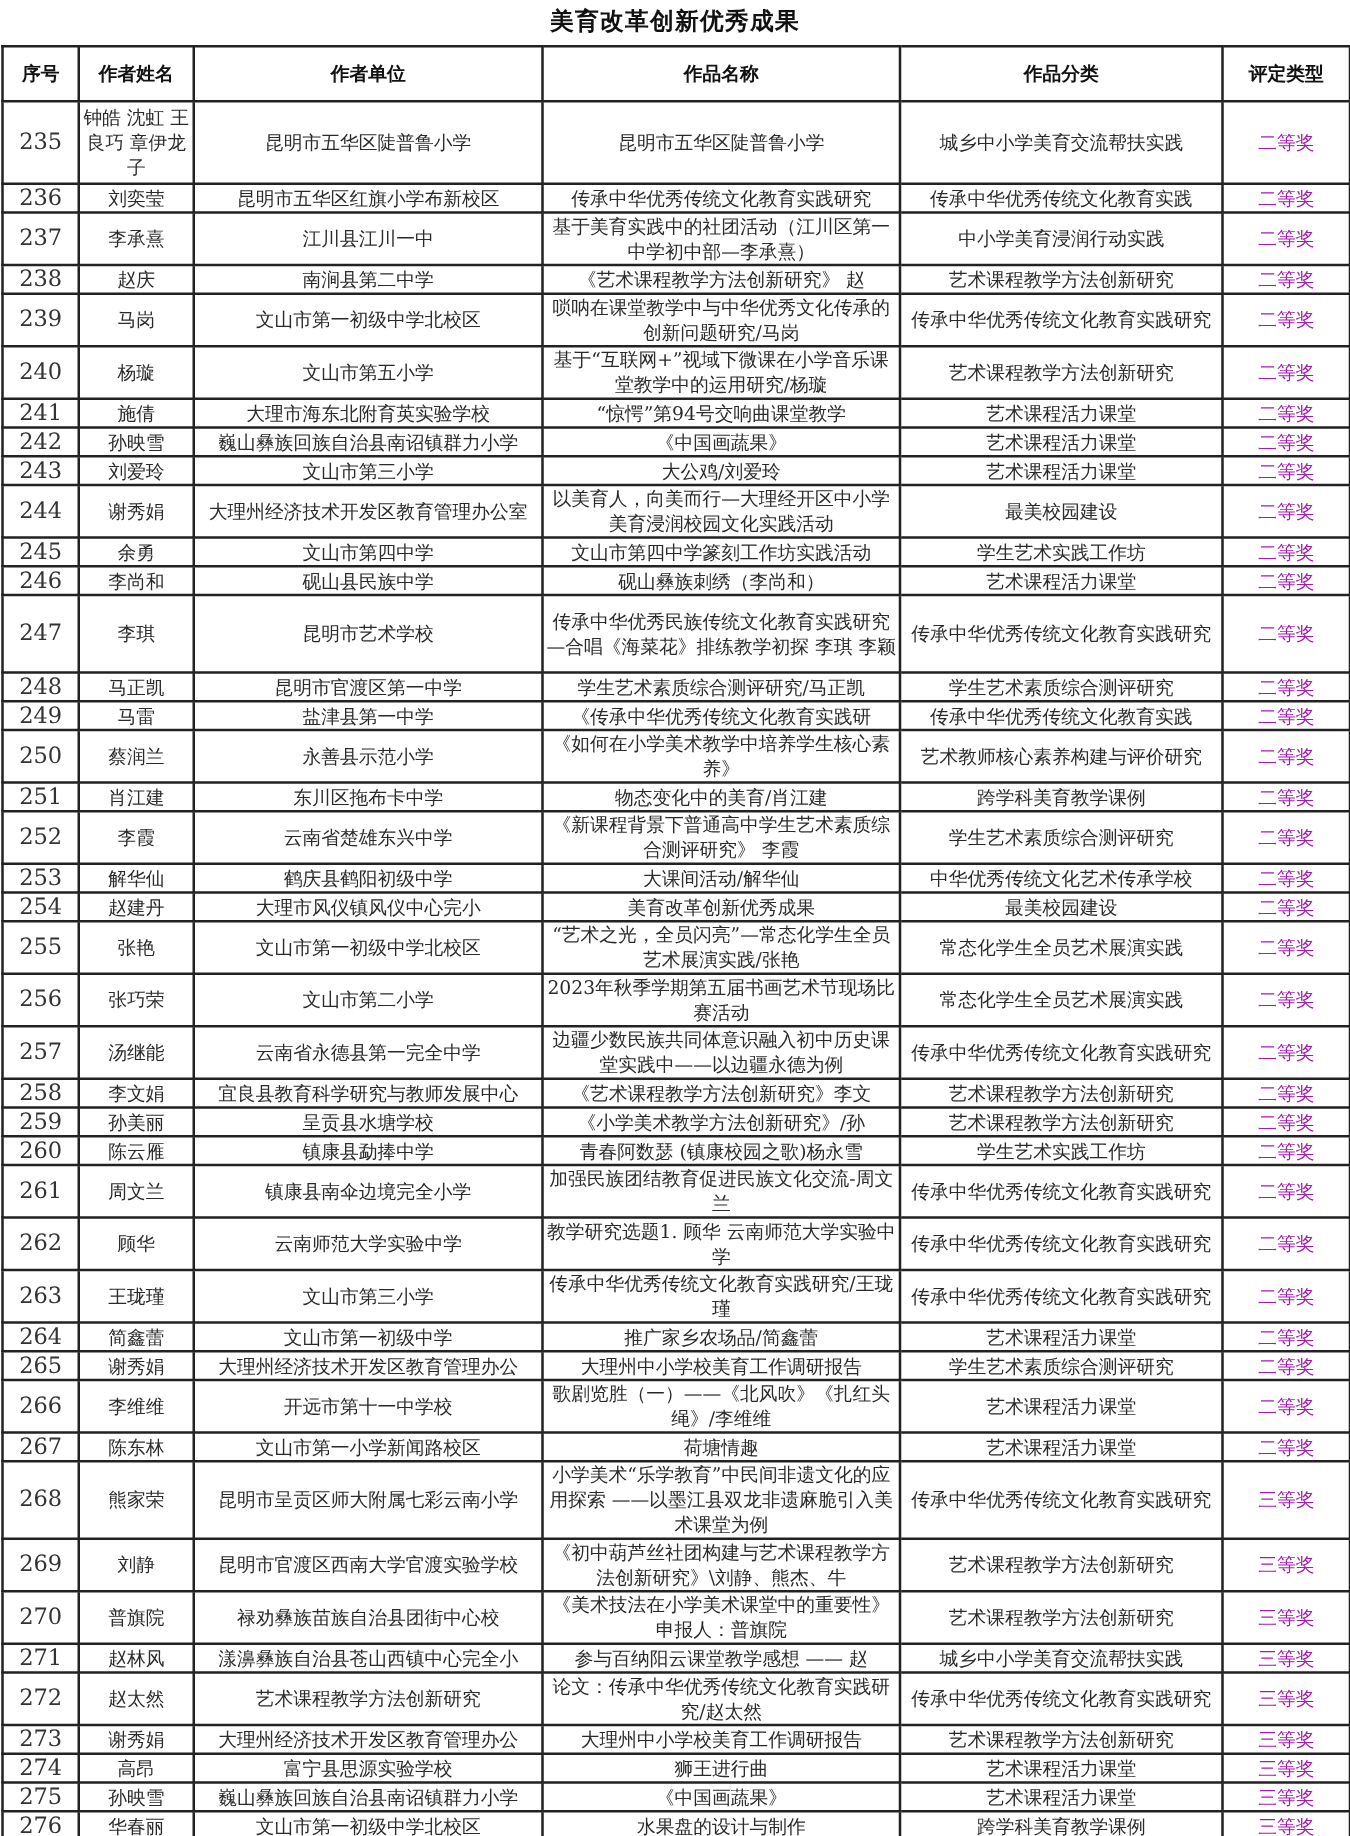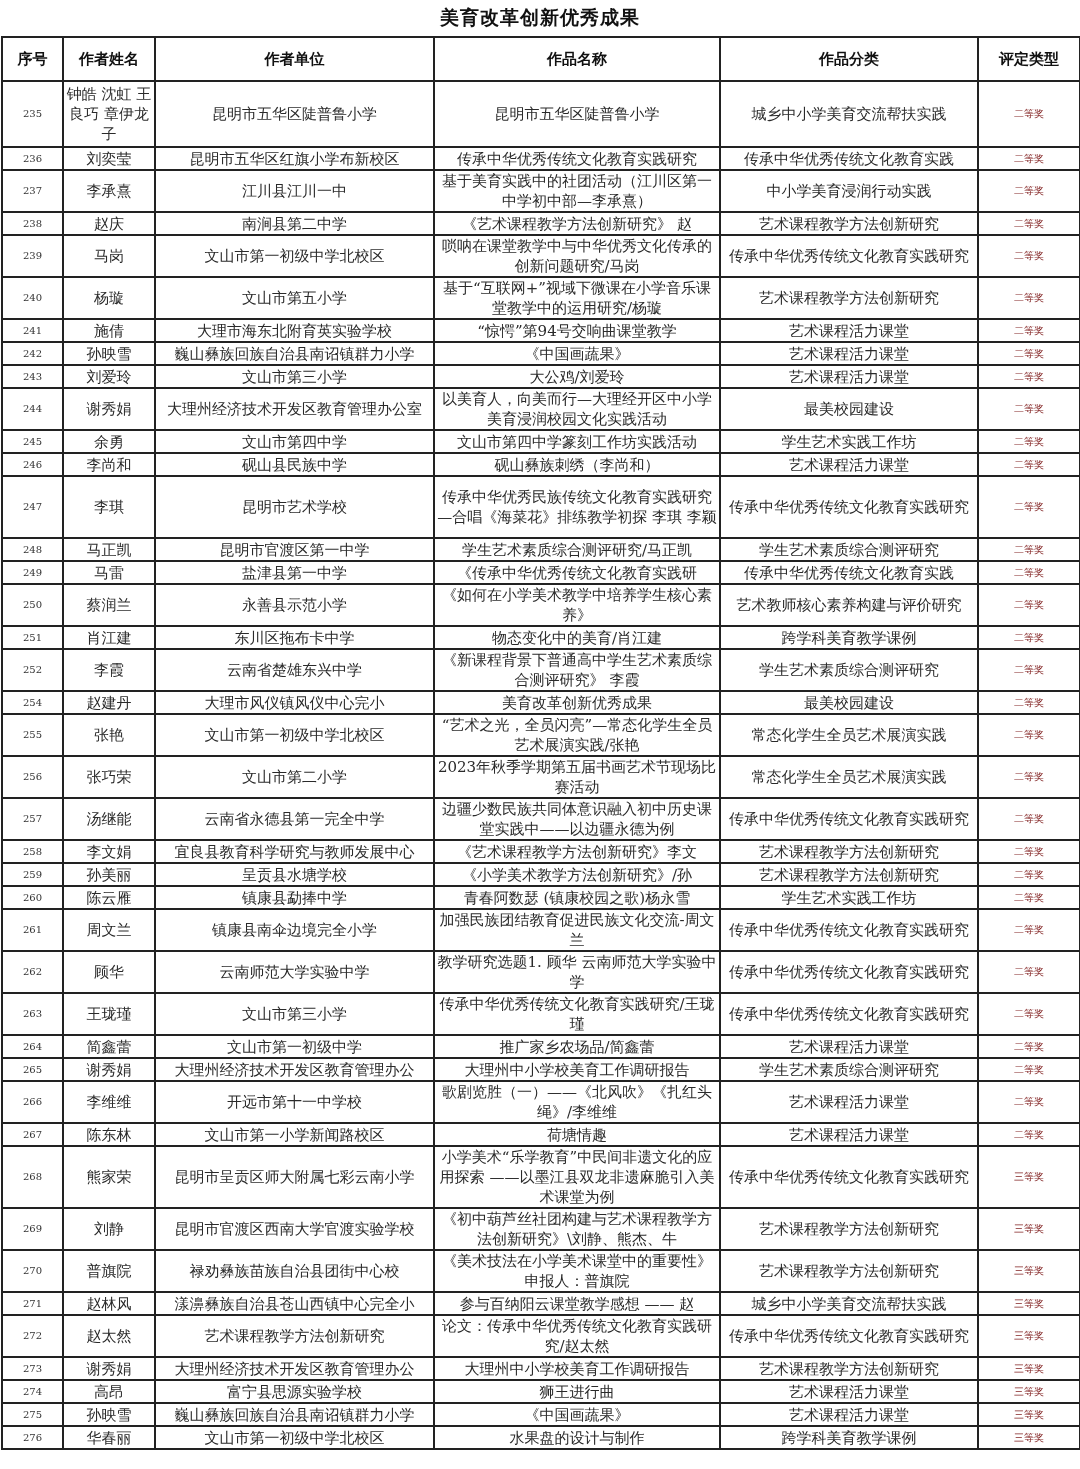--- a/index.html
+++ b/index.html
@@ -1,22 +1,22 @@
 <!DOCTYPE html>
 <html><head>
   <meta charset="utf-8">
   <style>
     html, body { margin: 0; padding: 0; background: #ffffff; }
     body { width: 1080px; height: 1469px; overflow: hidden; font-family: "DejaVu Serif", "Liberation Serif", serif; color: #2a2a2a; }
     .title { height: 36px; line-height: 34px; text-align: center; font-family: "DejaVu Sans", "Liberation Sans", sans-serif; font-size: 19px; font-weight: bold; color: #111; letter-spacing: 1px; }
     table { border-collapse: collapse; table-layout: fixed; width: 1078px; margin-left: 1px; }
     td, th { border: 2px solid #222; text-align: center; vertical-align: middle; padding: 0 2px; font-size: 15px; line-height: 20px; overflow: hidden; font-weight: normal; }
     th { font-family: "DejaVu Sans", "Liberation Sans", sans-serif; font-size: 15px; font-weight: bold; color: #111; height: 42px; }
-    td.num { font-size: 10px; color: #333; }
-    td.award { color: #7f1d1d; font-size: 10px; }
+    td.num { font-size: 18px; color: #333; }
+    td.award { color: #a21caf; font-size: 15px; }
     col.c0 { width: 61px; } col.c1 { width: 92px; } col.c2 { width: 279px; }
     col.c3 { width: 286px; } col.c4 { width: 258px; } col.c5 { width: 102px; }
     .cell { display: block; max-height: 62px; overflow: hidden; word-break: break-all; }
   </style>
 </head>
 <body>
 
 <div class="title">美育改革创新优秀成果</div>
 
 <table>
@@ -394,20 +394,40 @@
         </td>
         <td>
           <span class="cell">学生艺术素质综合测评研究</span>
         </td>
         <td class="award">
           <span class="cell">二等奖</span>
         </td>
       </tr>
       <tr style="height: 23px;">
         <td class="num">
+          <span class="cell">253</span>
+        </td>
+        <td>
+          <span class="cell">解华仙</span>
+        </td>
+        <td>
+          <span class="cell">鹤庆县鹤阳初级中学</span>
+        </td>
+        <td>
+          <span class="cell">大课间活动/解华仙</span>
+        </td>
+        <td>
+          <span class="cell">中华优秀传统文化艺术传承学校</span>
+        </td>
+        <td class="award">
+          <span class="cell">二等奖</span>
+        </td>
+      </tr>
+      <tr style="height: 23px;">
+        <td class="num">
           <span class="cell">254</span>
         </td>
         <td>
           <span class="cell">赵建丹</span>
         </td>
         <td>
           <span class="cell">大理市风仪镇风仪中心完小</span>
         </td>
         <td>
           <span class="cell">美育改革创新优秀成果</span>

